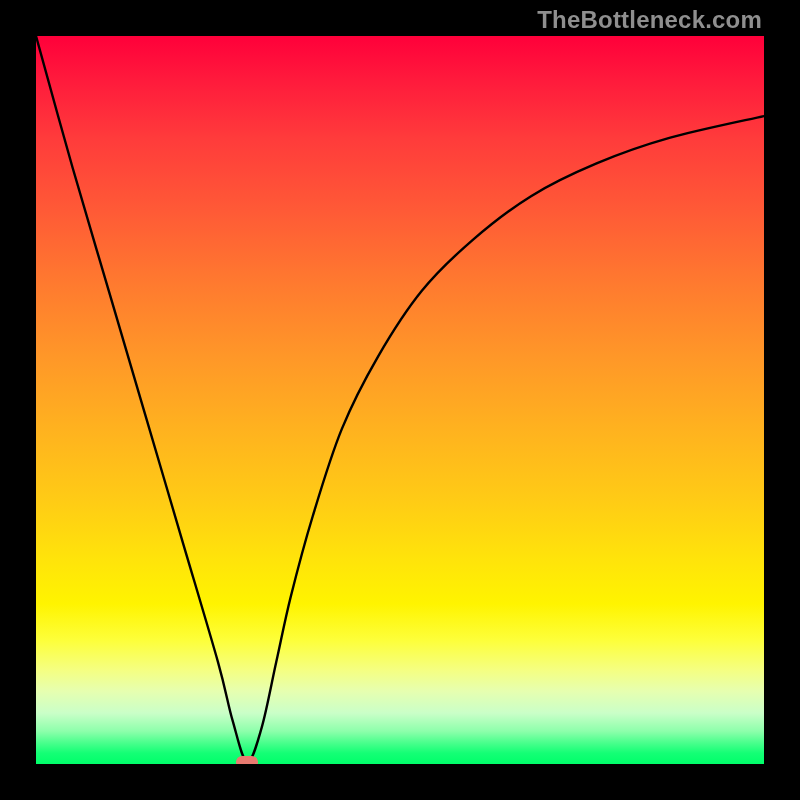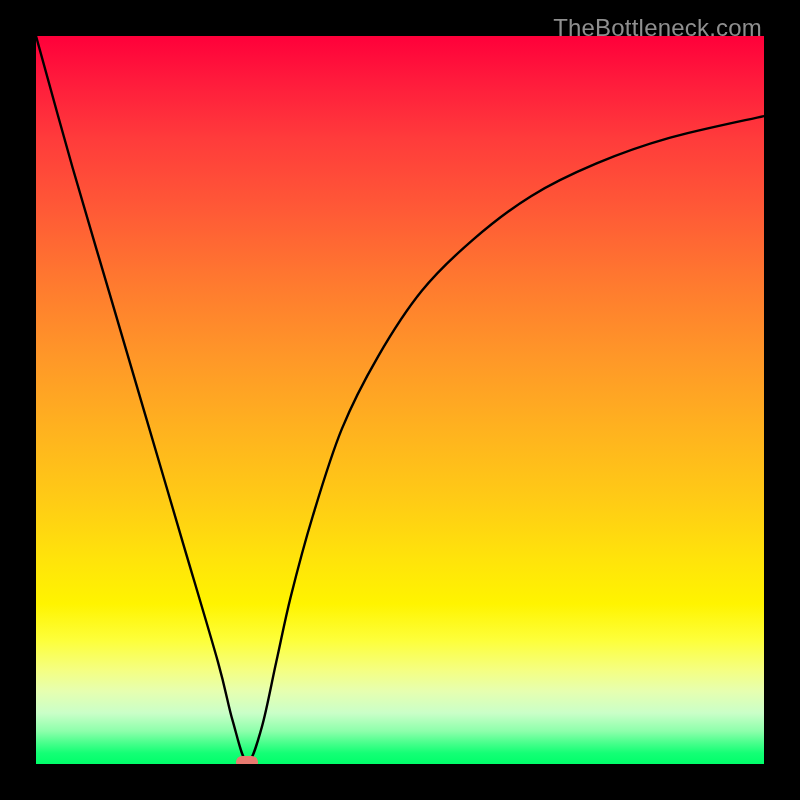--- a/index.html
+++ b/index.html
@@ -51,23 +51,22 @@
       #14ff75 98.5%,
       #00ff6a 100%
     );
   }
   .attribution {
     position: absolute;
     top: 6px;
     right: 38px;
     color: #8f8f8f;
     font-size: 24px;
-    font-weight: 400;
+    font-weight: 700;
     letter-spacing: 0.2px;
-    margin-top: 8px;
   }
   svg.curve {
     position: absolute;
     inset: 0;
     width: 100%;
     height: 100%;
     pointer-events: none;
   }
   .minimum-marker {
     position: absolute;

